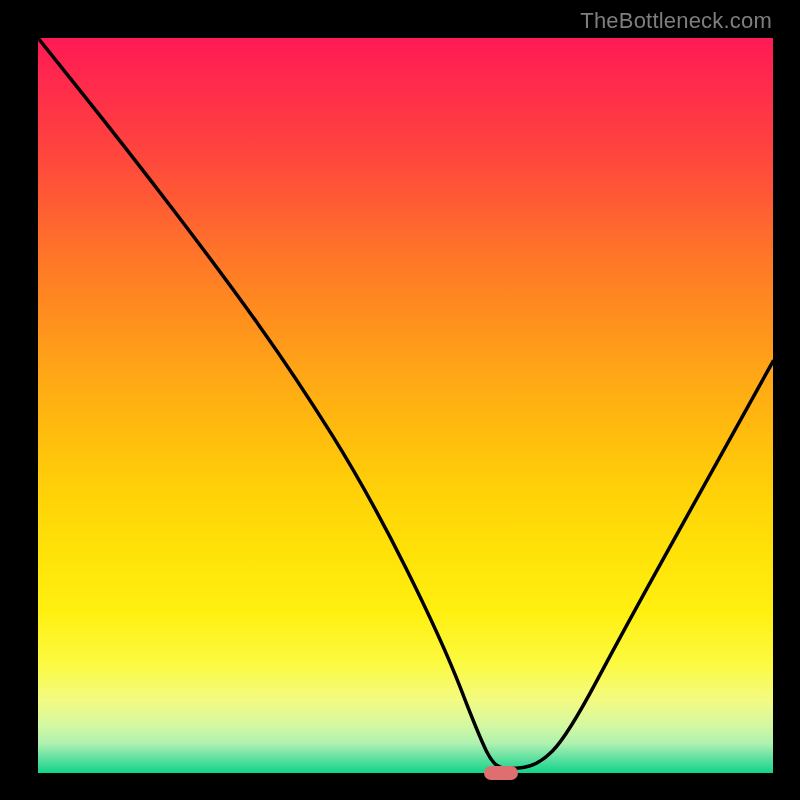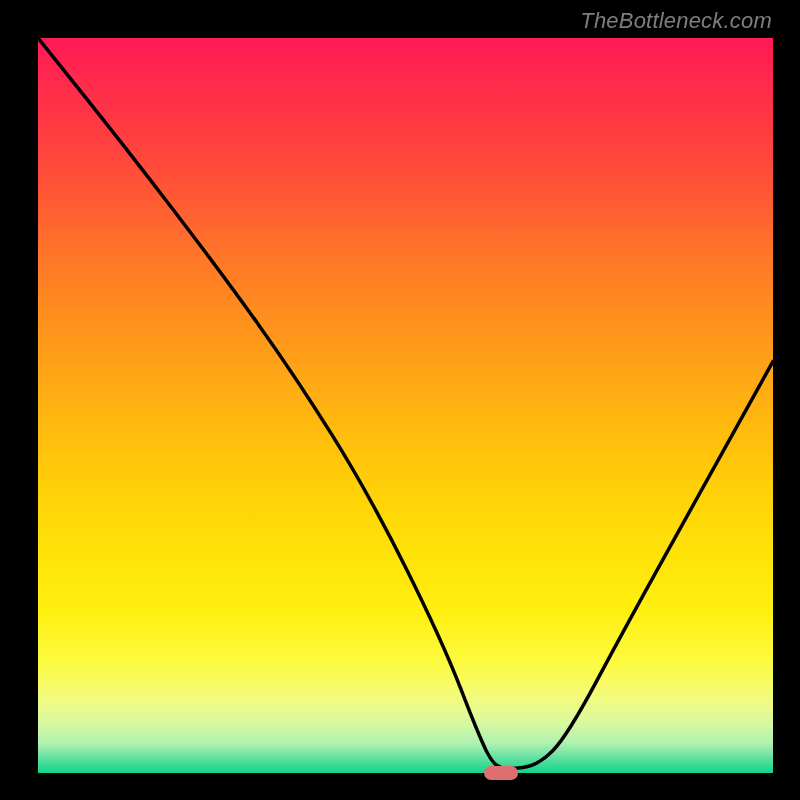--- a/index.html
+++ b/index.html
@@ -43,21 +43,20 @@
       #10d48a 100%);
   }
   .attribution {
     position: absolute;
     top: 8px;
     right: 28px;
     color: #7e7e7e;
     font-size: 22px;
     font-weight: 500;
     letter-spacing: 0.2px;
-    font-style: italic;
   }
   svg.curve {
     position: absolute;
     left: 0;
     top: 0;
     width: 735px;
     height: 735px;
   }
   .marker {
     position: absolute;

